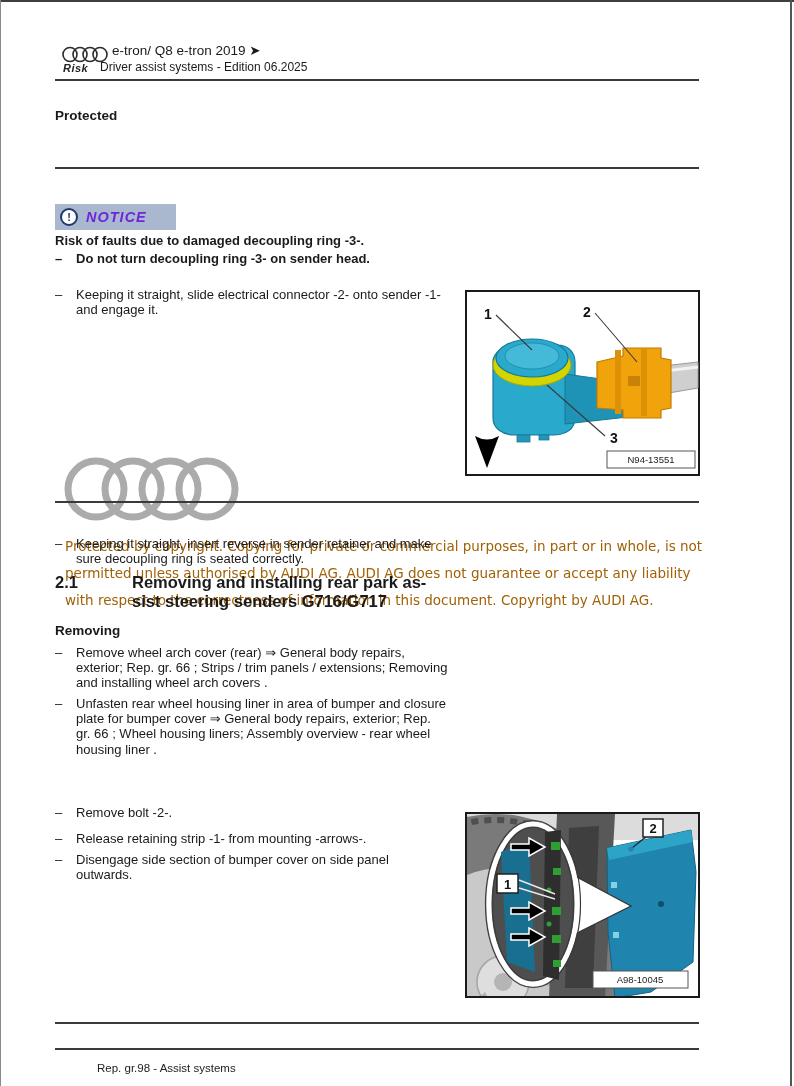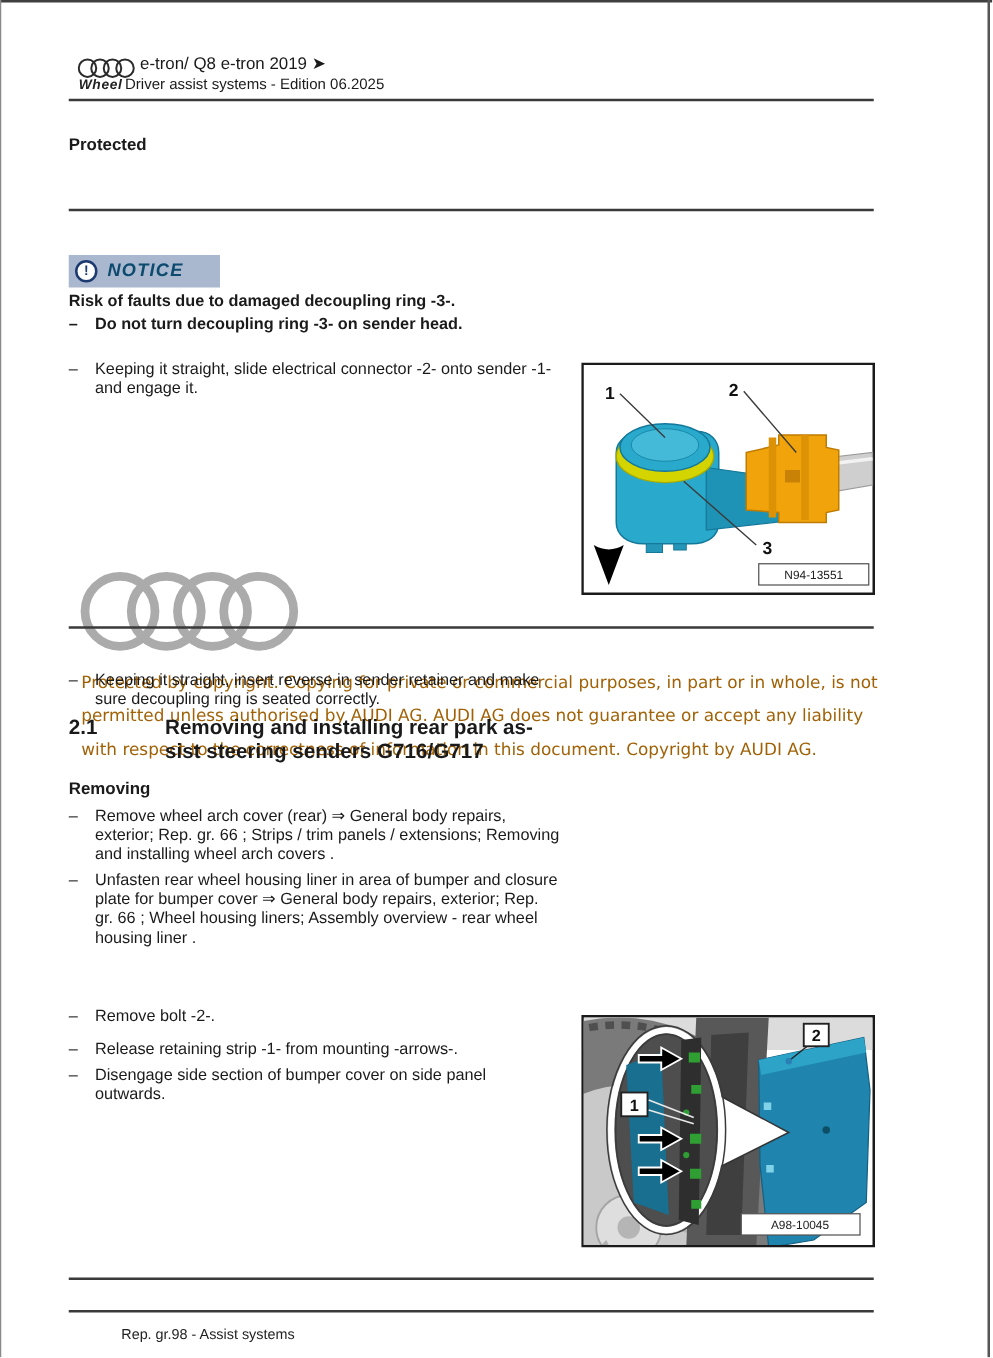--- a/index.html
+++ b/index.html
@@ -21,21 +21,21 @@
   .body-text{position:absolute;left:55px;font-size:13px;}
   .step{position:absolute;left:55px;width:393px;font-size:13px;line-height:15.2px;z-index:1;}
   .step .mk{position:absolute;left:0;top:0;}
   .step .tx{display:block;padding-left:21px;}
   .step.bold{font-weight:bold;}
   .step.narrow{width:362px;}
   
   .notice-banner{position:absolute;left:55px;top:204px;width:121px;height:26px;background:#a9b7cf;z-index:1;display:flex;align-items:center;}
   .notice-icon{display:inline-flex;align-items:center;justify-content:center;width:14px;height:14px;margin-left:5px;
     border:2.5px solid #1c3a70;border-radius:50%;background:#fff;color:#1c3a70;font-weight:bold;font-size:11px;line-height:1;}
-  .notice-label{margin-left:8px;font-size:14.5px;font-weight:bold;font-style:italic;color:#0c4a6e;letter-spacing:1px;text-align:right;}
+  .notice-label{margin-left:8px;font-size:14.5px;font-weight:bold;font-style:italic;color:#6d28d9;letter-spacing:1px;text-align:right;}
   
   .sec-num{position:absolute;left:55px;top:573px;font-size:16.5px;font-weight:bold;z-index:1;}
   .sec-title{position:absolute;left:132px;top:573px;font-size:16.5px;font-weight:bold;line-height:19px;z-index:1;}
   
   .wm-text{position:absolute;left:65px;z-index:0;font-family:"DejaVu Sans",sans-serif;font-size:13.5px;color:#a16207;white-space:nowrap;}
   .wm-rings{position:absolute;left:63px;top:455px;z-index:0;}
   
   .figure{position:absolute;width:235px;height:186px;z-index:1;}
   
   .pg-num{position:absolute;left:55px;top:1084px;font-size:15px;color:#222;z-index:1;}
@@ -51,21 +51,21 @@
   <div class="edge-right"></div>
 
   <svg class="abs" style="left:62px;top:45px;" width="46" height="19" viewBox="0 0 46 19">
     <g fill="none" stroke="#2b2b2b" stroke-width="1.6">
       <circle cx="8" cy="9.5" r="7"></circle>
         <circle cx="18" cy="9.5" r="7"></circle>
       <circle cx="28" cy="9.5" r="7"></circle>
         <circle cx="38" cy="9.5" r="7"></circle>
     </g>
   </svg>
-  <div class="brand-word">Wheel</div>
+  <div class="brand-word">Risk</div>
   <div class="hdr-line1">e-tron/ Q8 e-tron 2019 ➤</div>
   <div class="hdr-line2">Driver assist systems - Edition 06.2025</div>
   <div class="rule" style="top:79px"></div>
 
   <div class="h-bold" style="top:108px">Protected</div>
   <div class="rule" style="top:167px"></div>
 
   <div class="notice-banner">
     <span class="notice-icon">!</span>
     <span class="notice-label">NOTICE</span>

